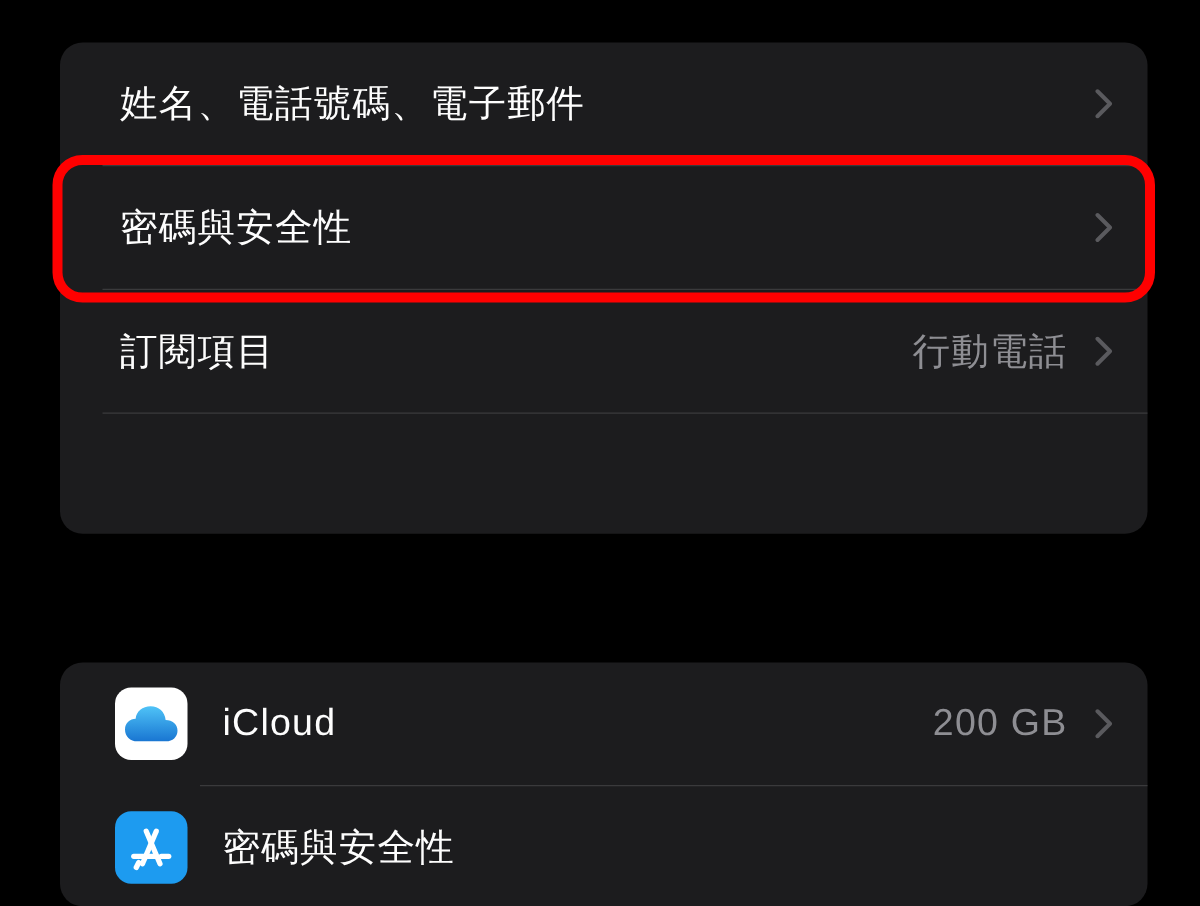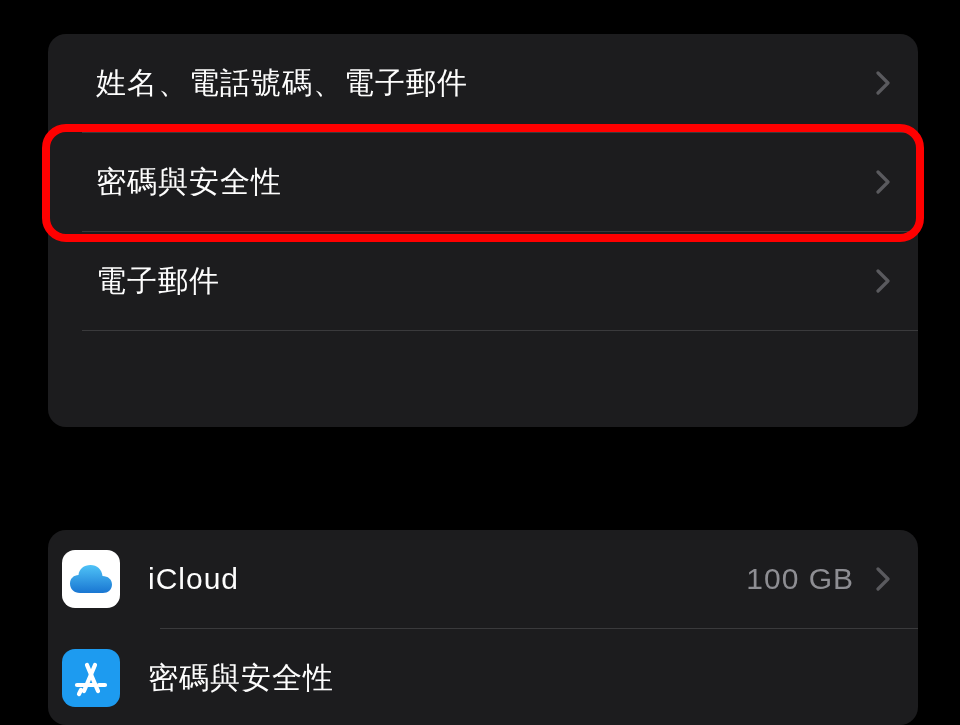--- a/index.html
+++ b/index.html
@@ -86,21 +86,21 @@
       border-radius: 13px;
       flex: 0 0 auto;
       margin-right: 28px;
       display: flex;
       align-items: center;
       justify-content: center;
     }
     .icon-icloud { background: #ffffff; }
     .icon-appstore { background: #1d9bf0; }
 
-    .row.with-icon { padding-left: 14px; }
+    .row.with-icon { padding-left: 44px; }
     .sep2 { margin-left: 112px; }
 
     
     .cloud-svg { width: 44px; height: 30px; }
     .cloud-path { fill: url(#cloudGrad); }
 
     
     .appstore-svg { width: 40px; height: 40px; }
     .appstore-stroke { stroke: #fff; stroke-width: 4.2; stroke-linecap: round; fill: none; }
   </style>
@@ -125,21 +125,22 @@
       <span class="label">密碼與安全性</span>
       <span class="chevron">
         <svg viewBox="0 0 14 24">
             <path class="chevron-path" d="M2 2 L12 12 L2 22"></path>
           </svg>
       </span>
     </div>
     <div class="sep"></div>
 
     <div class="row">
-      <span class="label">電子郵件</span>
+      <span class="label">訂閱項目</span>
+      <span class="detail">行動電話</span>
       <span class="chevron">
         <svg viewBox="0 0 14 24">
             <path class="chevron-path" d="M2 2 L12 12 L2 22"></path>
           </svg>
       </span>
     </div>
     <div class="sep"></div>
 
 
     <div class="highlight-box" style="left:-6px; top:90px; width:882px; height:118px;"></div>
@@ -153,21 +154,21 @@
           <defs>
             <linearGradient id="cloudGrad" x1="0" y1="0" x2="0" y2="1">
               <stop offset="0%" stop-color="#4fc3f7"></stop>
               <stop offset="100%" stop-color="#1976d2"></stop>
             </linearGradient>
           </defs>
           <path class="cloud-path" d="M34 29 H11 C5 29 1 25 1 19.5 C1 14.5 5 11 9.5 11 C10 5 15 1 21.5 1 C28 1 33 5.5 33.5 12 C39 12 43 15.5 43 20.5 C43 25.5 39 29 34 29 Z"></path>
         </svg>
       </span>
       <span class="label">iCloud</span>
-      <span class="detail">100 GB</span>
+      <span class="detail">200 GB</span>
       <span class="chevron">
         <svg viewBox="0 0 14 24">
             <path class="chevron-path" d="M2 2 L12 12 L2 22"></path>
           </svg>
       </span>
     </div>
     <div class="sep sep2"></div>
 
     <div class="row with-icon">
       <span class="icon-slot icon-appstore">

